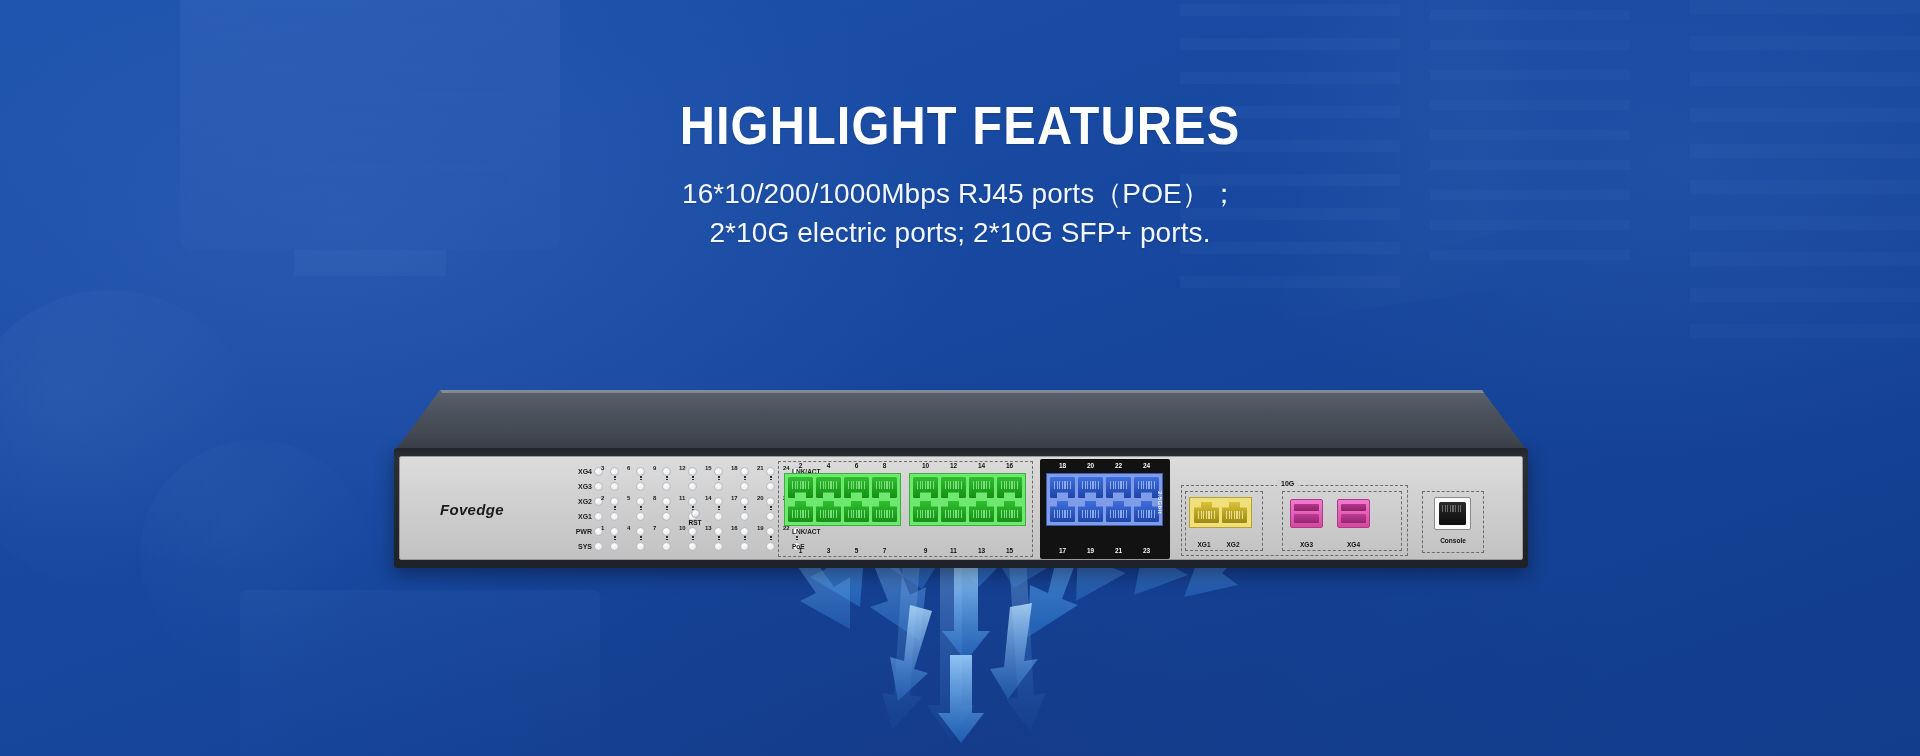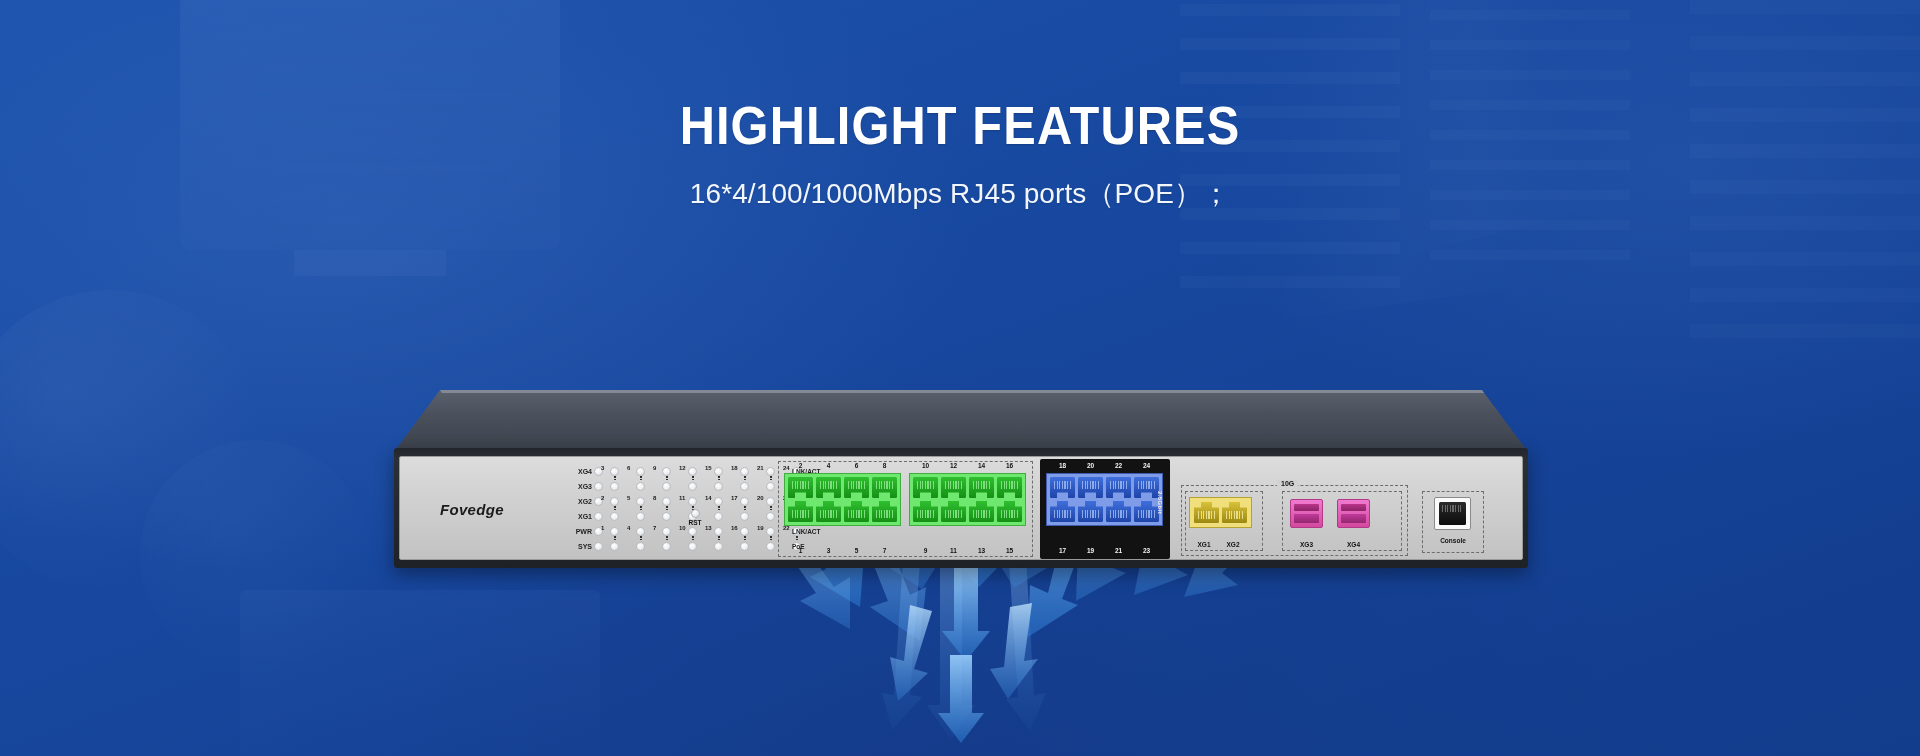--- a/index.html
+++ b/index.html
@@ -259,21 +259,22 @@
       <path d="M340 200 L362 200 L362 258 L374 258 L351 288 L328 258 L340 258 Z" fill="url(#ag)"></path>
       <path d="M648 26 L684 46 L612 118 L628 130 L574 142 L592 94 L606 106 Z" fill="url(#ag2)"></path>
       <path d="M120 14 L154 34 L224 132 L240 122 L240 174 L190 146 L206 138 Z" fill="url(#ag2)"></path>
     </g>
   </svg>
 </div>
 
 <div id="heading">
   <div id="title">HIGHLIGHT FEATURES</div>
   <div id="subtitle">
-    <div class="line">16*4/100/1000Mbps RJ45 ports（POE）；</div>
+    <div class="line">16*10/200/1000Mbps RJ45 ports（POE）；</div>
+    <div class="line">2*10G electric ports; 2*10G SFP+ ports.</div>
   </div>
 </div>
 
 <div id="switch">
   <div class="lid"></div>
   <div class="lid-edge"></div>
   <div class="chassis-front"></div>
 
   <div class="faceplate">
 

